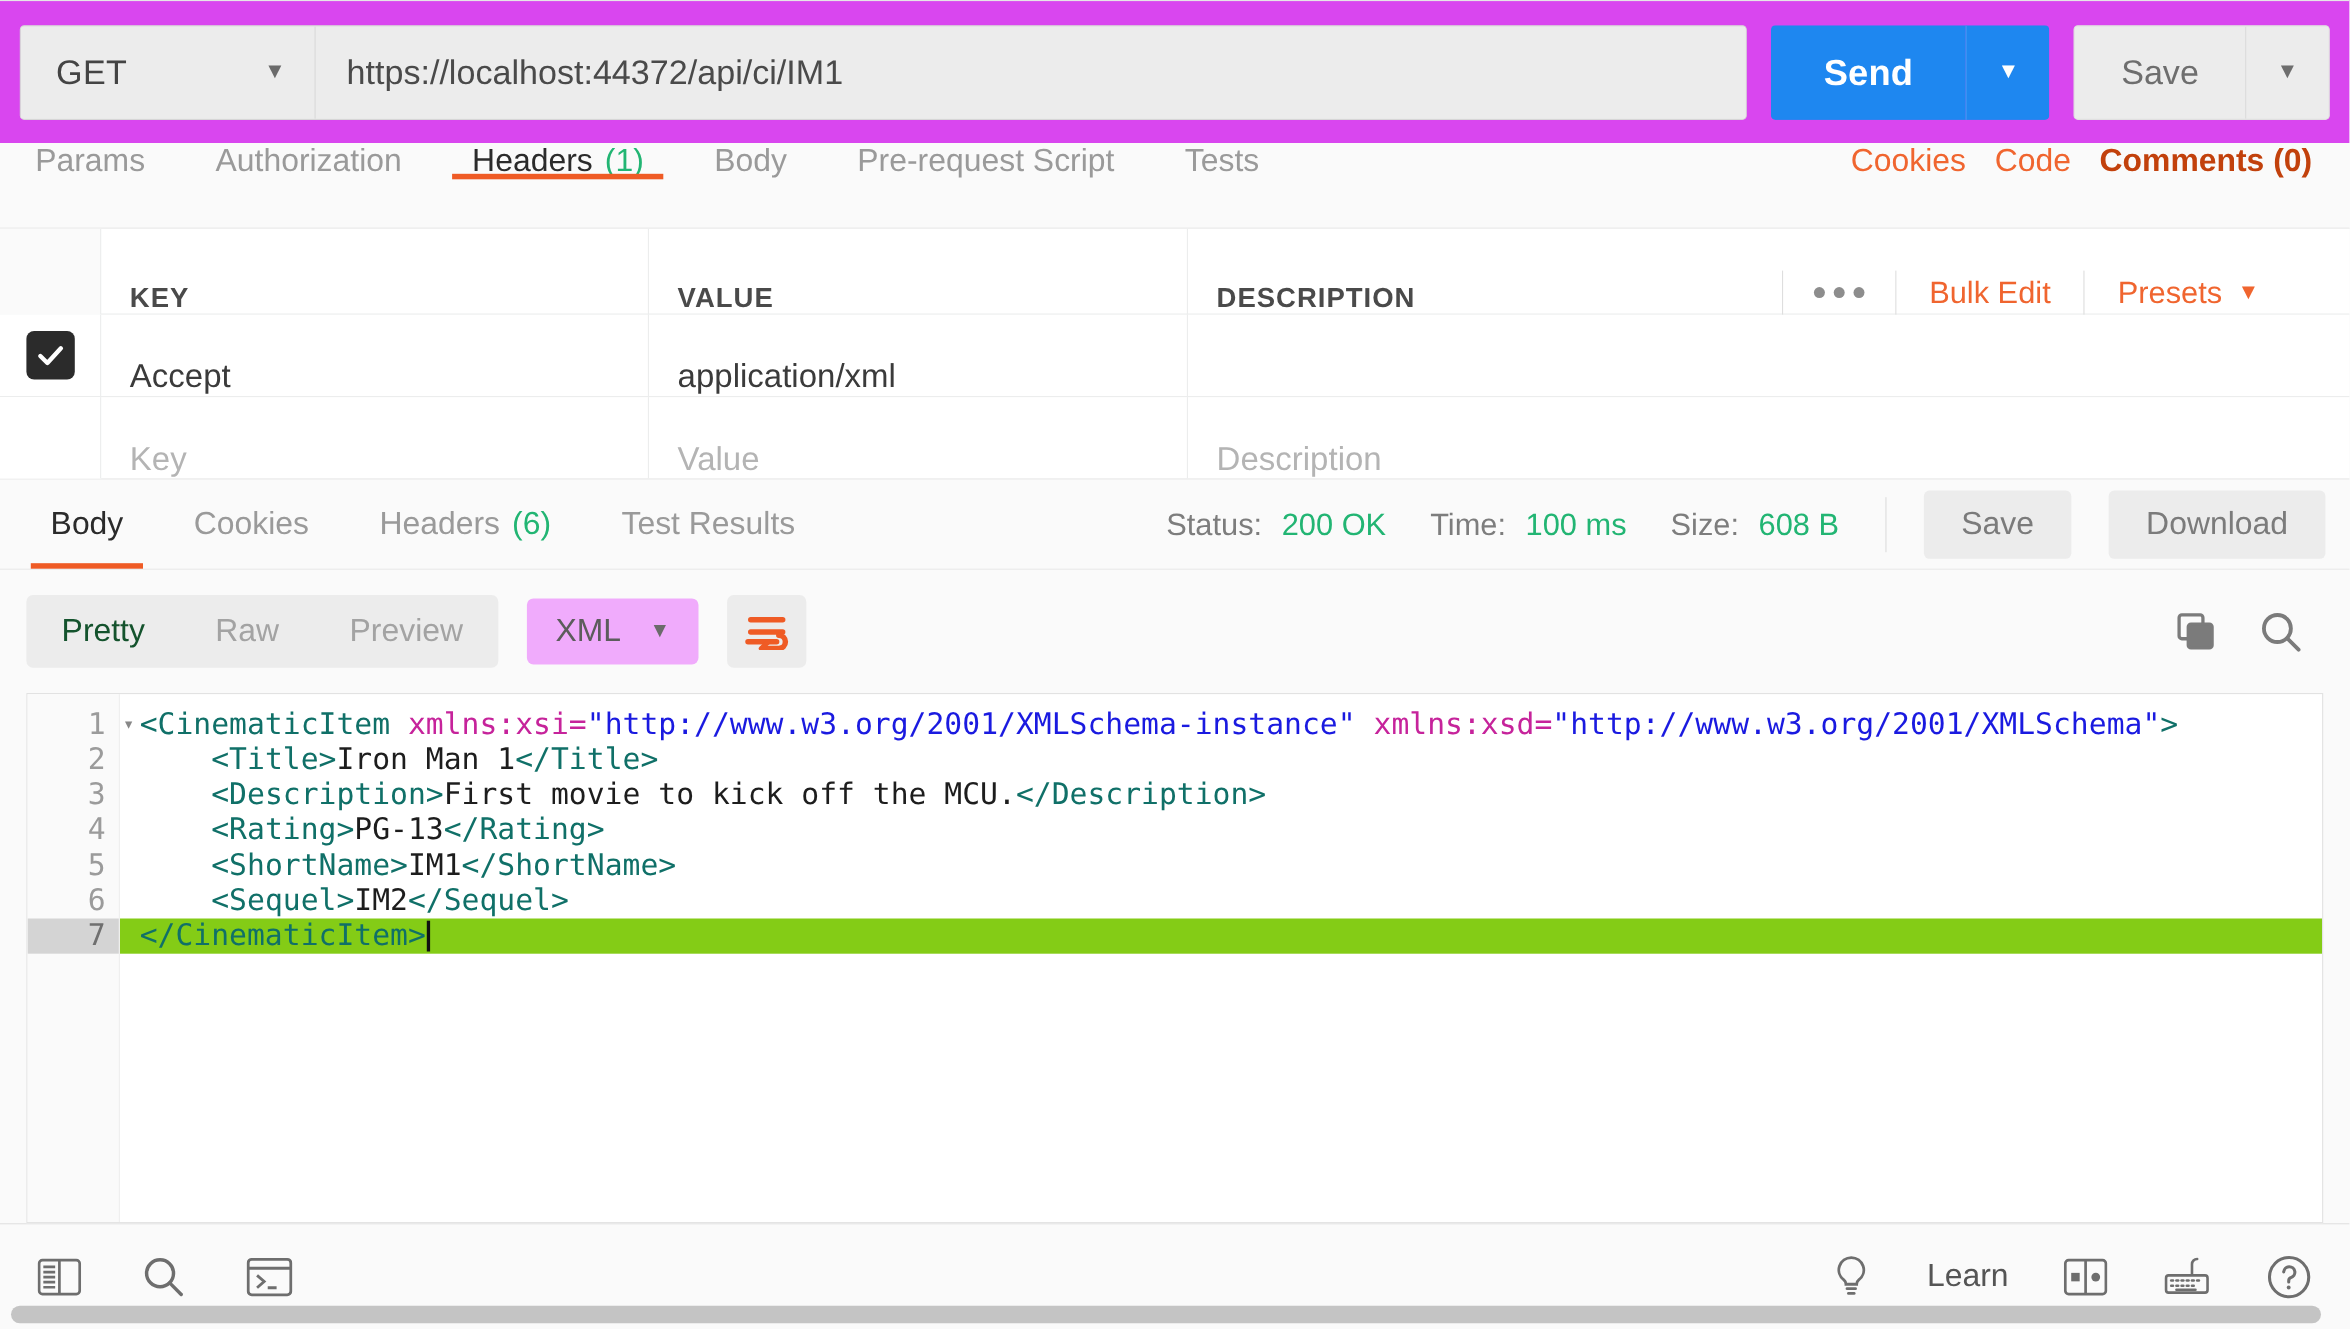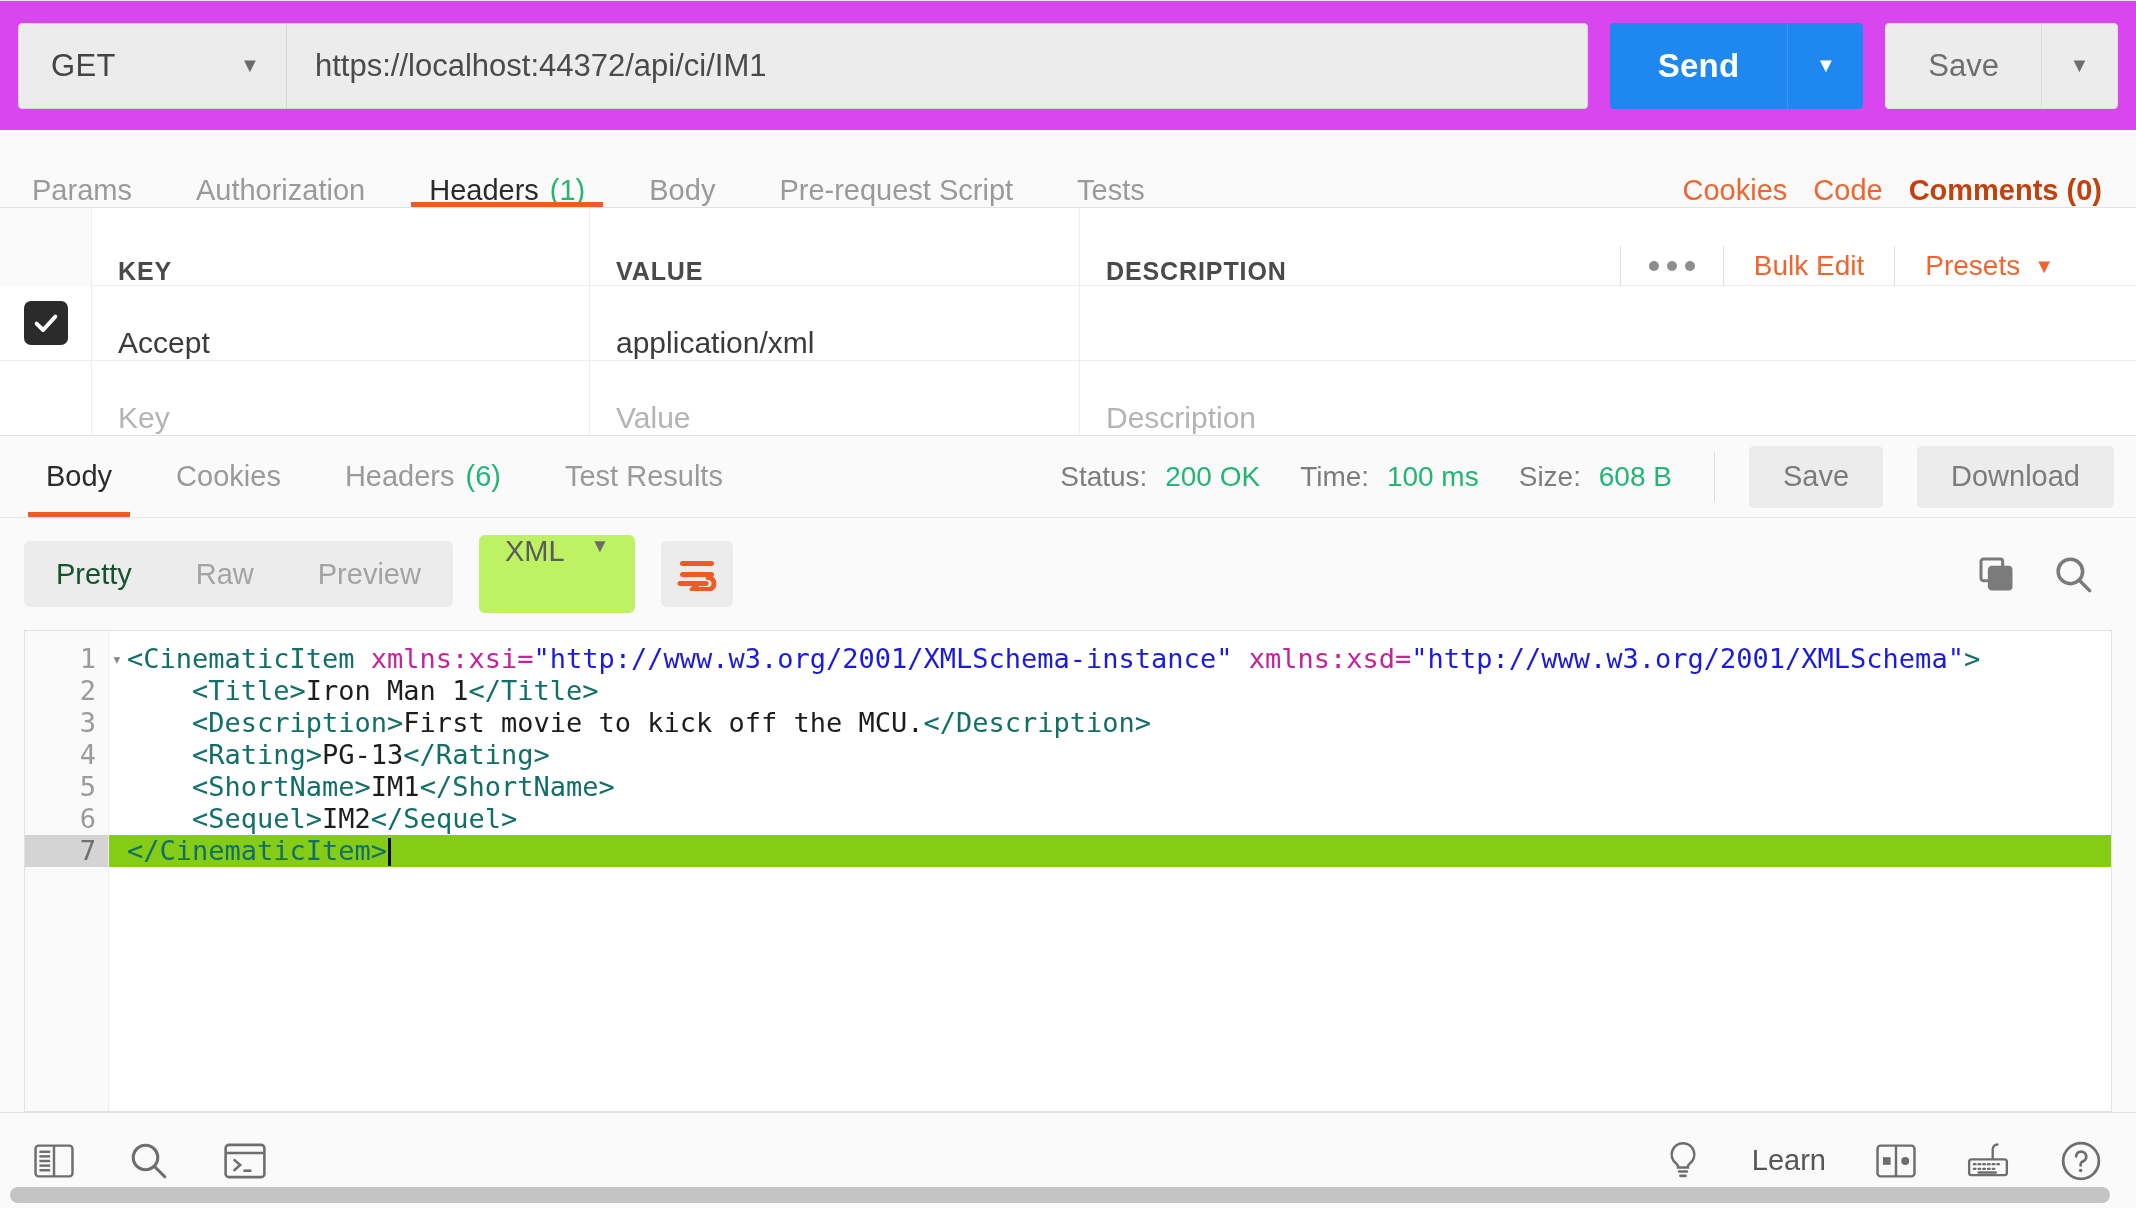--- a/index.html
+++ b/index.html
@@ -67,21 +67,21 @@
   }
   .save-caret {
     display: flex; align-items: center; justify-content: center;
     width: 76px; font-size: 20px; color: #6e6e6e;
     border-left: 1px solid #dcdcdc;
   }
 
   
   .req-tabs {
     height: 78px; flex: 0 0 78px;
-    display: flex; align-items: flex-end; justify-content: space-between;
+    display: flex; align-items: flex-start; justify-content: space-between;
     background: #fafafa;
     border-bottom: 1px solid #e2e2e2;
     padding: 0 22px 0 0;
   }
   .tabs-left { display: flex; align-items: stretch; }
   .rtab {
     display: flex; align-items: center; justify-content: center;
     padding: 0 32px; font-size: 29px; color: #9a9a9a;
     position: relative;
   }
@@ -161,22 +161,22 @@
   .seg {
     background: #ececec; border-radius: 6px; height: 66px;
     display: flex; align-items: stretch;
   }
   .seg-item {
     display: flex; align-items: center; padding: 0 32px;
     font-size: 29px; color: #a3a3a3;
   }
   .seg-item.active { color: #14532d; }
   .fmt {
-    background: #bef264; border-radius: 6px; height: 78px;
-    display: flex; padding: 0 26px; gap: 26px;
+    background: #f0abfc; border-radius: 6px; height: 60px;
+    display: flex; align-items: center; padding: 0 26px; gap: 26px;
   }
   .fmt .lbl { font-size: 29px; color: #5c5c5c; }
   .fmt .caret { font-size: 19px; color: #6b6b6b; }
   .wrapbtn {
     background: #ececec; border-radius: 6px; height: 66px; width: 72px;
     display: flex; align-items: center; justify-content: center;
   }
   .vb-right { display: flex; align-items: center; gap: 36px; padding-right: 18px; }
 
   

